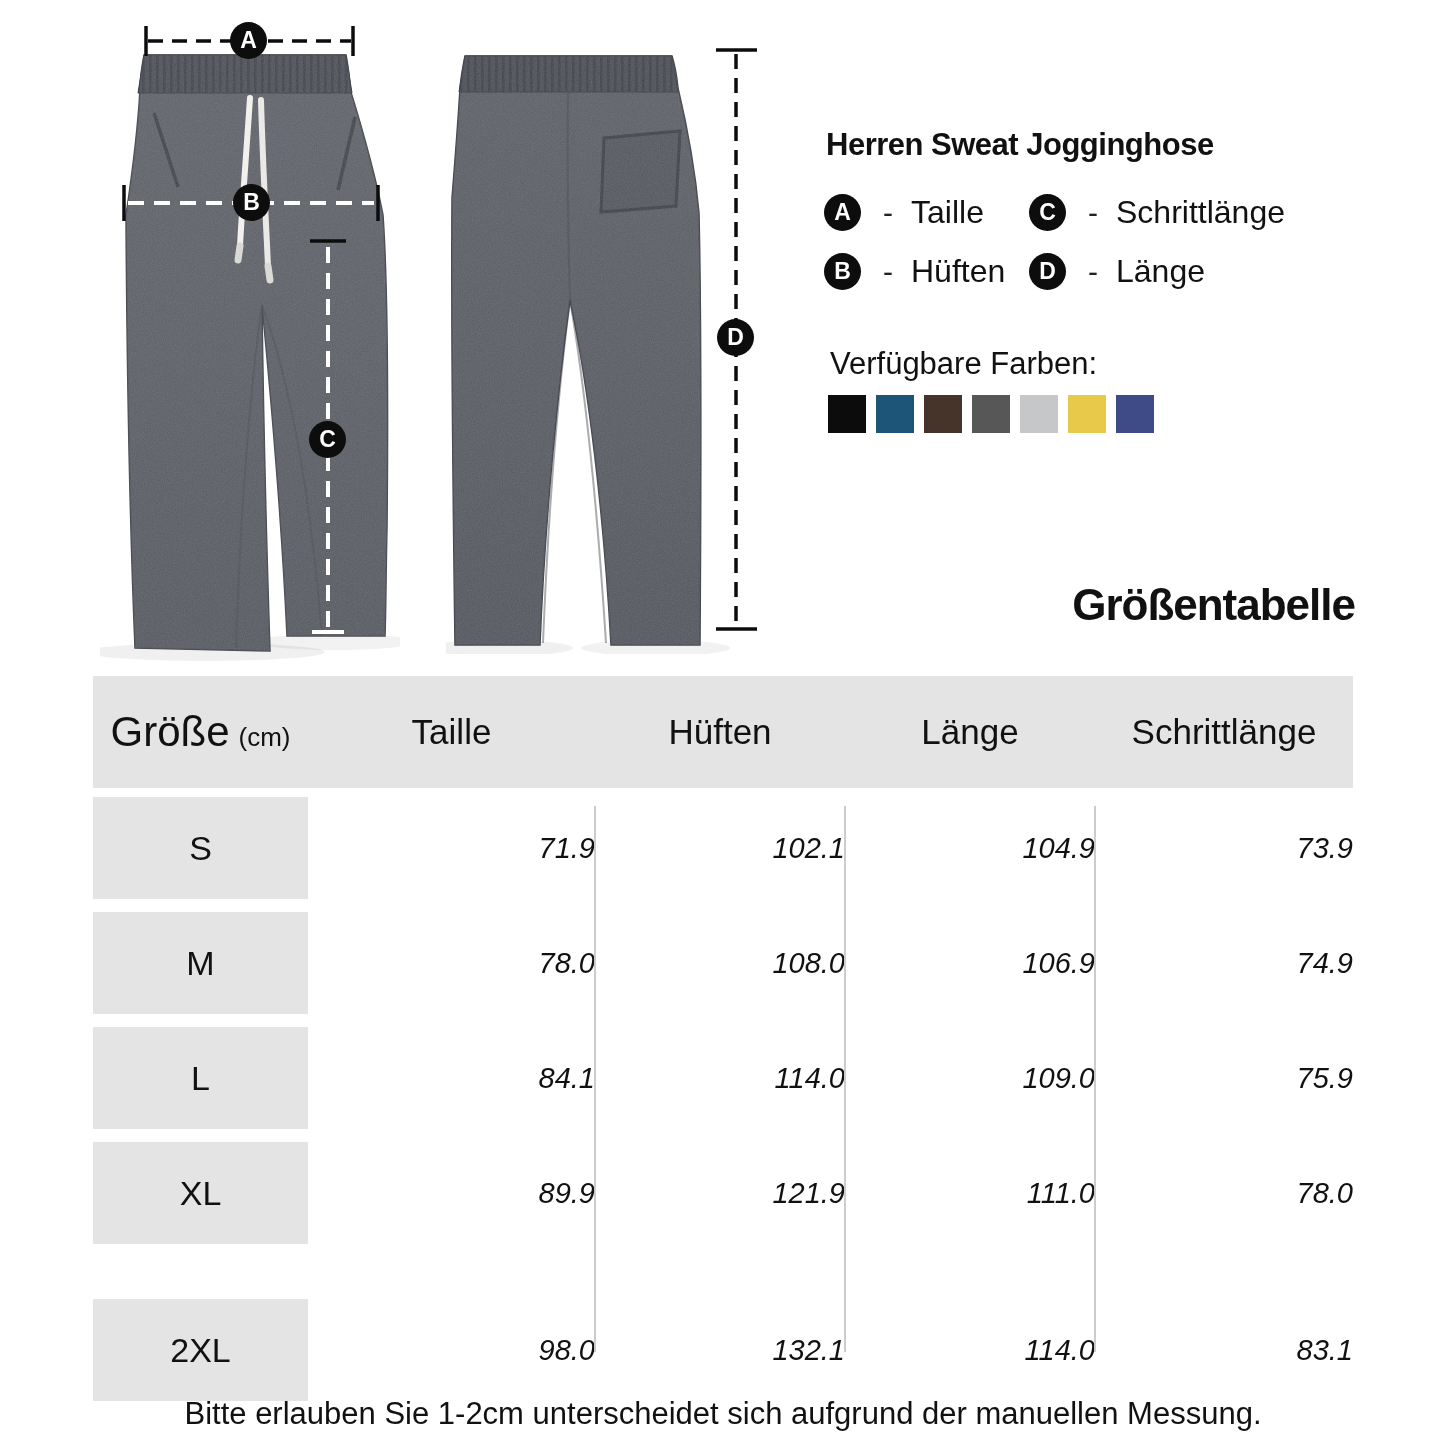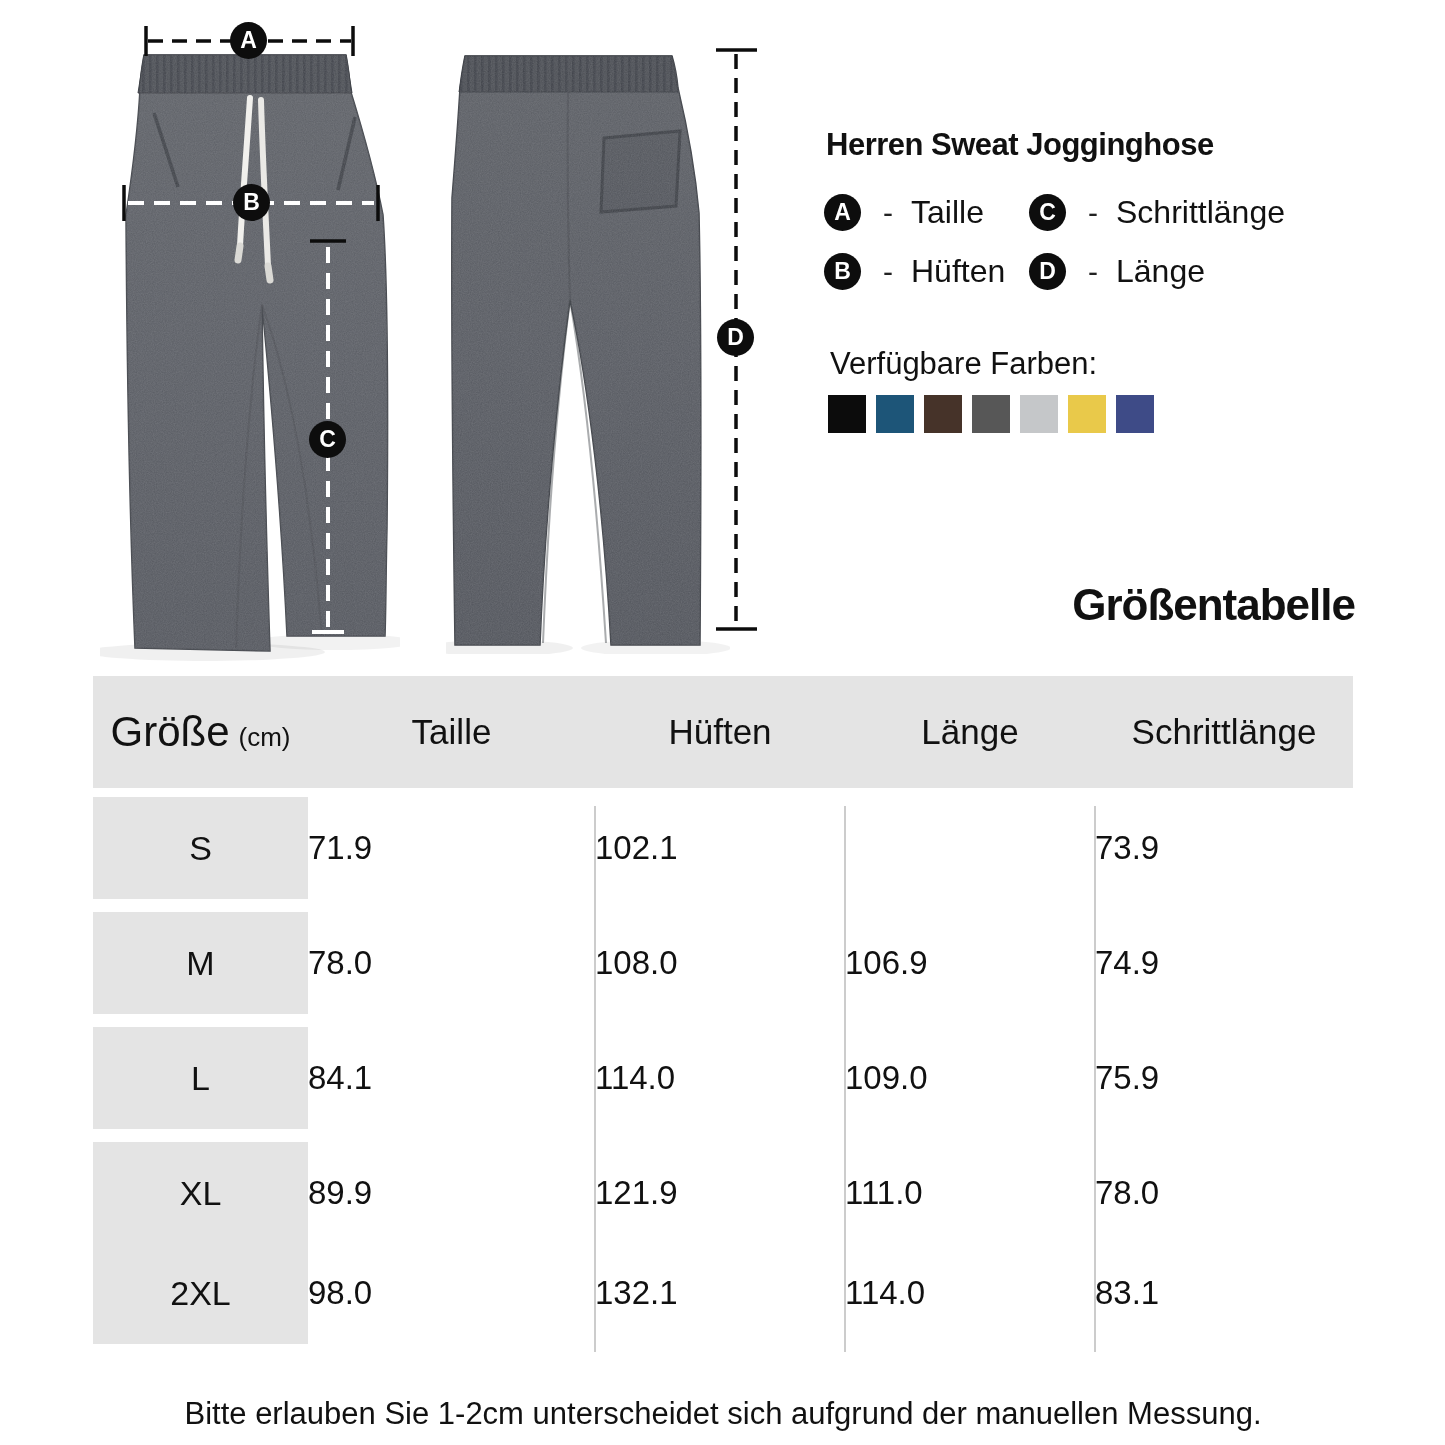--- a/index.html
+++ b/index.html
@@ -33,21 +33,21 @@
   .gh  { font-size:42px; }
   .ghu { font-size:26px; margin-left:9px; }
   .col0 { left:0;      width:215px; }
   .col1 { left:215px;  width:287px; }
   .col2 { left:502px;  width:250px; }
   .col3 { left:752px;  width:250px; }
   .col4 { left:1002px; width:258px; }
   .trow { position:absolute; left:93px; width:1260px; height:102px; }
   .size-bg { position:absolute; left:0; top:0; width:215px; height:102px; background:#e4e4e4; }
   .size-label { position:absolute; left:0; top:0; width:215px; height:102px; line-height:102px; text-align:center; font-size:34px; }
-  .val { position:absolute; top:0; height:102px; line-height:102px; text-align:left; font-size:33px; }
+  .val { position:absolute; top:0; height:102px; line-height:102px; text-align:right; font-size:29px;font-style:italic; }
   .vdiv { position:absolute; width:2px; top:806px; height:546px; background:#cccccc; }
 
   .footnote { left:93px; top:1388px; width:1260px; text-align:center; font-size:31px;margin-top:8px; }
 
   .overlay { position:absolute; left:0; top:0; pointer-events:none; }
   .dashB { stroke:#0c0c0c; stroke-width:3.5; stroke-dasharray:15 9; fill:none; }
   .tickB { stroke:#0c0c0c; stroke-width:3.5; fill:none; }
   .dashW { stroke:#ffffff; stroke-width:4;   stroke-dasharray:16 10; fill:none; }
   .tickW { stroke:#ffffff; stroke-width:4;   fill:none; }
 </style>
@@ -217,20 +217,21 @@
     <div class="th col2">Hüften</div>
     <div class="th col3">Länge</div>
     <div class="th col4">Schrittlänge</div>
   </div>
 
   <div class="trow" style="top:797px;">
     <div class="size-bg"></div>
     <div class="size-label">S</div>
     <div class="val col1">71.9</div>
     <div class="val col2">102.1</div>
+    <div class="val col3">104.9</div>
     <div class="val col4">73.9</div>
   </div>
   <div class="trow" style="top:912px;">
     <div class="size-bg"></div>
     <div class="size-label">M</div>
     <div class="val col1">78.0</div>
     <div class="val col2">108.0</div>
     <div class="val col3">106.9</div>
     <div class="val col4">74.9</div>
   </div>
@@ -243,21 +244,21 @@
     <div class="val col4">75.9</div>
   </div>
   <div class="trow" style="top:1142px;padding-left:28px;">
     <div class="size-bg"></div>
     <div class="size-label">XL</div>
     <div class="val col1">89.9</div>
     <div class="val col2">121.9</div>
     <div class="val col3">111.0</div>
     <div class="val col4">78.0</div>
   </div>
-  <div class="trow" style="top:1242px;padding-left:28px;">
+  <div class="trow" style="top:1299px;padding-left:28px;">
     <div class="size-bg"></div>
     <div class="size-label">2XL</div>
     <div class="val col1">98.0</div>
     <div class="val col2">132.1</div>
     <div class="val col3">114.0</div>
     <div class="val col4">83.1</div>
   </div>
 
   <div class="vdiv" style="left:594px;"></div>
   <div class="vdiv" style="left:844px;"></div>

